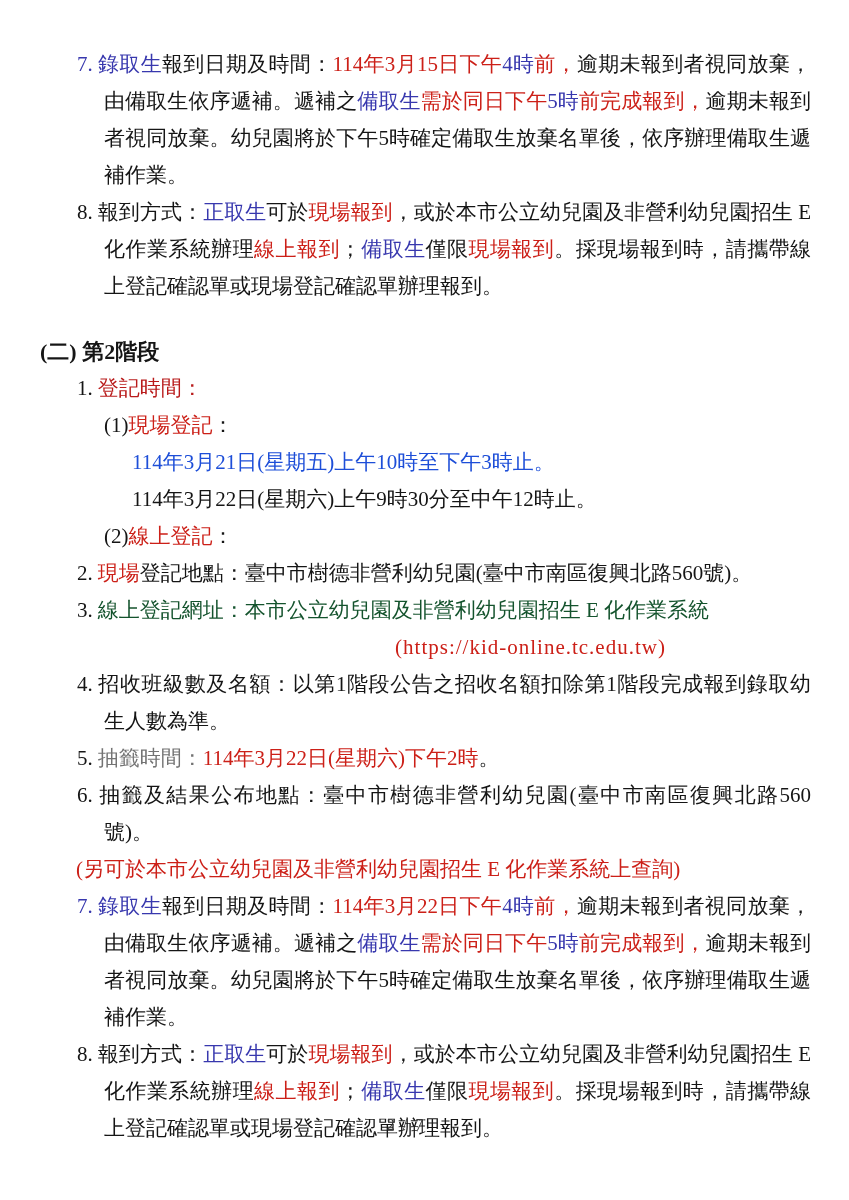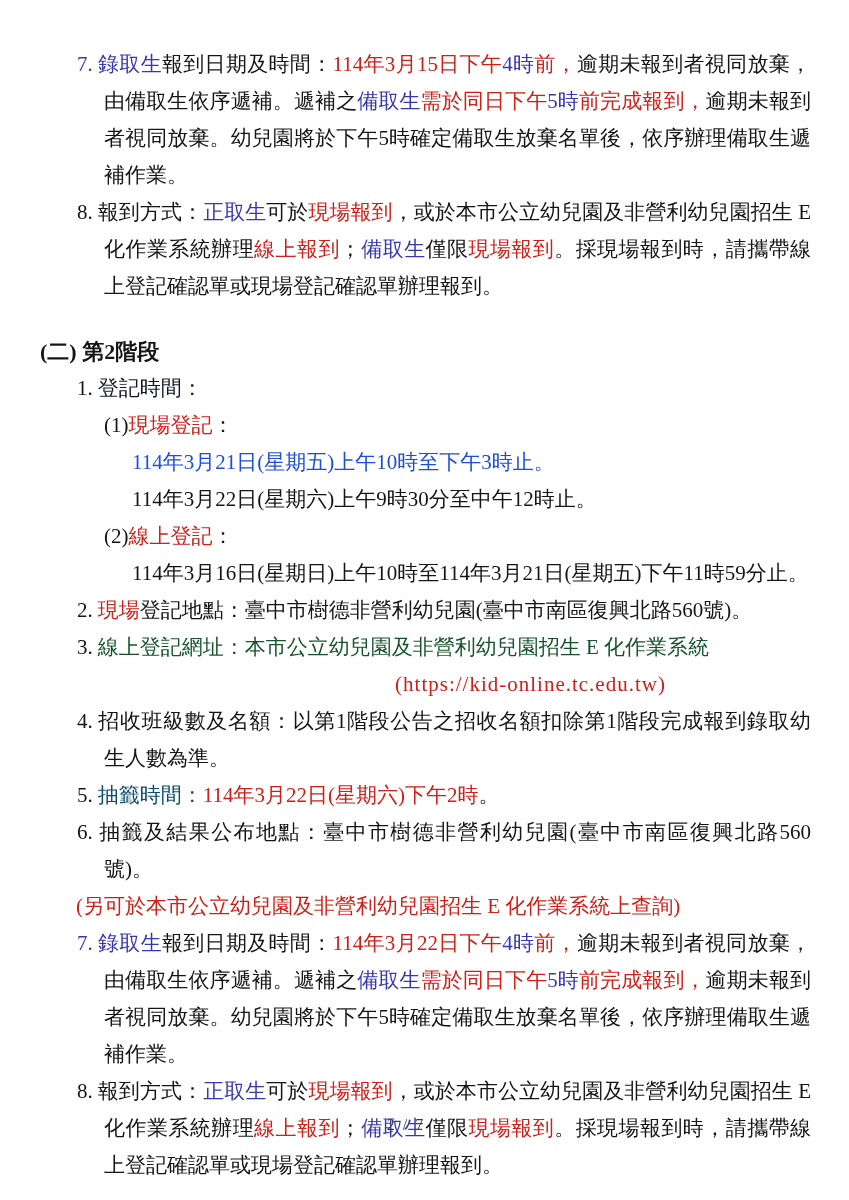--- a/index.html
+++ b/index.html
@@ -24,31 +24,30 @@
   }
 </style>
 </head>
 <body>
 
 <div class="page">
   <div class="doc">
       <div class="blk item"><span class="num" style="color: rgb(56, 56, 174);">7.</span><span style="color: rgb(56, 56, 174);">錄取生</span><span style="color: rgb(21, 21, 21);">報到日期及時間：</span><span style="color: rgb(204, 32, 24);">114年3月15日下午</span><span style="color: rgb(56, 56, 174);">4時</span><span style="color: rgb(204, 32, 24);">前，</span><span style="color: rgb(21, 21, 21);">逾期未報到者視同放棄，由備取生依序遞補。遞補之</span><span style="color: rgb(56, 56, 174);">備取生</span><span style="color: rgb(204, 32, 24);">需於同日下午</span><span style="color: rgb(56, 56, 174);">5時</span><span style="color: rgb(204, 32, 24);">前完成報到，</span><span style="color: rgb(21, 21, 21);">逾期未報到者視同放棄。幼兒園將於下午5時確定備取生放棄名單後，依序辦理備取生遞補作業。</span></div>
       <div class="blk item"><span class="num" style="color: rgb(21, 21, 21);">8.</span><span style="color: rgb(21, 21, 21);">報到方式：</span><span style="color: rgb(56, 56, 174);">正取生</span><span style="color: rgb(21, 21, 21);">可於</span><span style="color: rgb(204, 32, 24);">現場報到</span><span style="color: rgb(21, 21, 21);">，或於本市公立幼兒園及非營利幼兒園招生 E 化作業系統辦理</span><span style="color: rgb(204, 32, 24);">線上報到</span><span style="color: rgb(21, 21, 21);">；</span><span style="color: rgb(56, 56, 174);">備取生</span><span style="color: rgb(21, 21, 21);">僅限</span><span style="color: rgb(204, 32, 24);">現場報到</span><span style="color: rgb(21, 21, 21);">。採現場報到時，請攜帶線上登記確認單或現場登記確認單辦理報到。</span></div>
       <div class="blk header"><span style="color: rgb(21, 21, 21); text-align: center;">(二) 第2階段</span></div>
-      <div class="blk item"><span class="num" style="color: rgb(21, 21, 21);">1.</span><span style="color: #0f172a;">登記時間：</span></div>
+      <div class="blk item"><span class="num" style="color: rgb(21, 21, 21);">1.</span><span style="color: #b91c1c;">登記時間：</span></div>
       <div class="blk sub"><span style="color: rgb(21, 21, 21);">(1)</span><span style="color: rgb(204, 32, 24);">現場登記</span><span style="color: rgb(21, 21, 21);">：</span></div>
       <div class="blk date"><span style="color: #1d4ed8;">114年3月21日(星期五)上午10時至下午3時止。</span></div>
       <div class="blk date"><span style="color: rgb(21, 21, 21);">114年3月22日(星期六)上午9時30分至中午12時止。</span></div>
       <div class="blk sub"><span style="color: rgb(21, 21, 21);">(2)</span><span style="color: rgb(204, 32, 24);">線上登記</span><span style="color: rgb(21, 21, 21);">：</span></div>
-      <div class="blk date"><span style="color: rgb(21, 21, 21);">114年3月16日(星期日)上午10時至114年3月21日(星期五)下午11時59分止。</span></div>
       <div class="blk item"><span class="num" style="color: rgb(21, 21, 21);">2.</span><span style="color: rgb(204, 32, 24);">現場</span><span style="color: rgb(21, 21, 21);">登記地點：臺中市樹德非營利幼兒園(臺中市南區復興北路560號)。</span></div>
       <div class="blk item"><span class="num" style="color: rgb(21, 21, 21);">3.</span><span style="color: #14532d;">線上登記網址：本市公立幼兒園及非營利幼兒園招生 E 化作業系統</span></div>
       <div class="blk url"><span style="color: rgb(204, 32, 24);">(https://kid-online.tc.edu.tw)</span></div>
       <div class="blk item"><span class="num" style="color: rgb(21, 21, 21);">4.</span><span style="color: rgb(21, 21, 21);">招收班級數及名額：以第1階段公告之招收名額扣除第1階段完成報到錄取幼生人數為準。</span></div>
-      <div class="blk item"><span class="num" style="color: rgb(21, 21, 21);">5.</span><span style="color: #0c4a6e;">抽籤時間：</span><span style="color: rgb(204, 32, 24);">114年3月22日(星期六)下午2時</span><span style="color: rgb(21, 21, 21);">。</span></div>
+      <div class="blk item"><span class="num" style="color: rgb(21, 21, 21);">5.</span><span style="color: #737373;">抽籤時間：</span><span style="color: rgb(204, 32, 24);">114年3月22日(星期六)下午2時</span><span style="color: rgb(21, 21, 21);">。</span></div>
       <div class="blk item"><span class="num" style="color: rgb(21, 21, 21);">6.</span><span style="color: rgb(21, 21, 21);">抽籤及結果公布地點：臺中市樹德非營利幼兒園(臺中市南區復興北路560號)。</span></div>
       <div class="blk note"><span style="color: rgb(204, 32, 24);">(另可於本市公立幼兒園及非營利幼兒園招生 E 化作業系統上查詢)</span></div>
       <div class="blk item"><span class="num" style="color: rgb(56, 56, 174);">7.</span><span style="color: rgb(56, 56, 174);">錄取生</span><span style="color: rgb(21, 21, 21);">報到日期及時間：</span><span style="color: rgb(204, 32, 24);">114年3月22日下午</span><span style="color: rgb(56, 56, 174);">4時</span><span style="color: rgb(204, 32, 24);">前，</span><span style="color: rgb(21, 21, 21);">逾期未報到者視同放棄，由備取生依序遞補。遞補之</span><span style="color: rgb(56, 56, 174);">備取生</span><span style="color: rgb(204, 32, 24);">需於同日下午</span><span style="color: rgb(56, 56, 174);">5時</span><span style="color: rgb(204, 32, 24);">前完成報到，</span><span style="color: rgb(21, 21, 21);">逾期未報到者視同放棄。幼兒園將於下午5時確定備取生放棄名單後，依序辦理備取生遞補作業。</span></div>
       <div class="blk item"><span class="num" style="color: rgb(21, 21, 21);">8.</span><span style="color: rgb(21, 21, 21);">報到方式：</span><span style="color: rgb(56, 56, 174);">正取生</span><span style="color: rgb(21, 21, 21);">可於</span><span style="color: rgb(204, 32, 24);">現場報到</span><span style="color: rgb(21, 21, 21);">，或於本市公立幼兒園及非營利幼兒園招生 E 化作業系統辦理</span><span style="color: rgb(204, 32, 24);">線上報到</span><span style="color: rgb(21, 21, 21);">；</span><span style="color: rgb(56, 56, 174);">備取生</span><span style="color: rgb(21, 21, 21);">僅限</span><span style="color: rgb(204, 32, 24);">現場報到</span><span style="color: rgb(21, 21, 21);">。採現場報到時，請攜帶線上登記確認單或現場登記確認單辦理報到。</span></div>
     </div>
   <div class="footer">
     <span>2 / 7</span>
   </div>
 </div>
 

